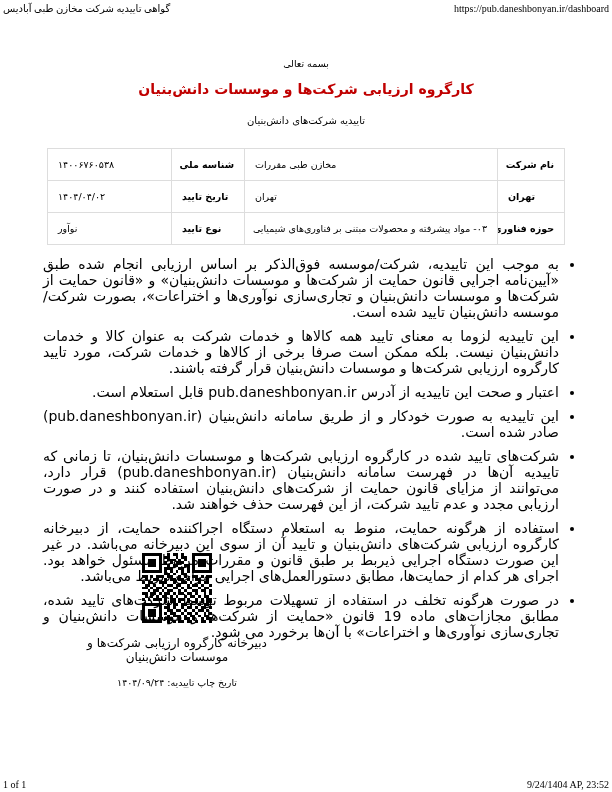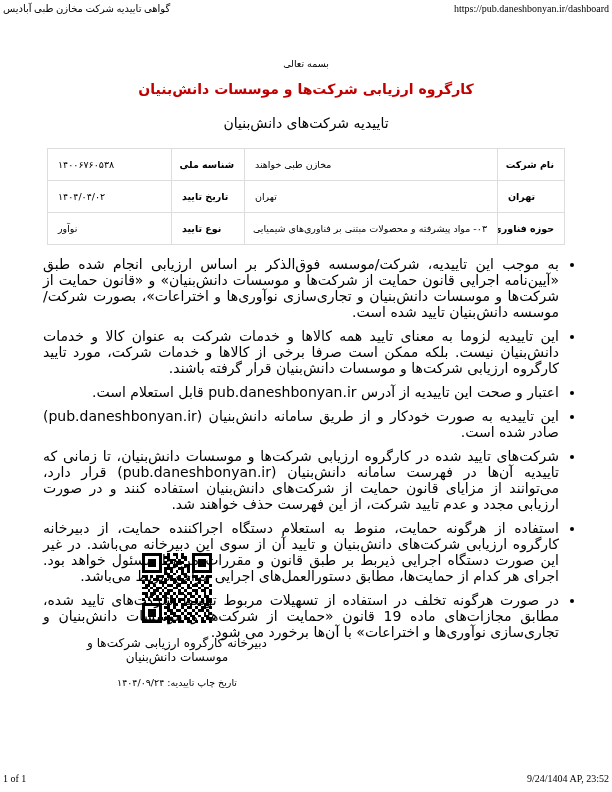--- a/index.html
+++ b/index.html
@@ -8,26 +8,26 @@
     font-family:"DejaVu Sans",sans-serif;position:relative;overflow:hidden;
   }
   .page{position:absolute;inset:0;}
   
   .print-header,.print-footer{
     position:absolute;left:3px;right:3px;display:flex;justify-content:space-between;
     font-family:"Liberation Serif","DejaVu Serif","DejaVu Sans",serif;
     font-size:10px;color:#000;
   }
   .print-header{top:3px;}
-  .print-footer{bottom:8px;}
+  .print-footer{bottom:2px;}
   .ph-title{direction:rtl;}
   
   .basmala{position:absolute;top:58px;width:100%;text-align:center;font-size:9.5px;}
   .cert-title{position:absolute;top:81px;width:100%;text-align:center;font-size:14px;font-weight:bold;}
-  .cert-subtitle{position:absolute;top:115px;width:100%;text-align:center;font-size:14px;}
+  .cert-subtitle{position:absolute;top:115px;width:100%;text-align:center;font-size:10px;}
   
   .info-table{
     position:absolute;top:148px;right:47px;width:517px;direction:rtl;
     border-collapse:collapse;table-layout:fixed;
   }
   .info-table td{
     border:1px solid #ddd;height:31px;font-size:9.5px;
     padding:0 10px;text-align:left;vertical-align:middle;white-space:nowrap;overflow:hidden;
   }
   .info-table td.lbl{font-weight:bold;}
@@ -61,21 +61,21 @@
   <table class="info-table">
     <colgroup>
         <col style="width:67px">
         <col style="width:253px">
         <col style="width:73px">
         <col style="width:124px">
       </colgroup>
     <tbody>
       <tr>
         <td class="lbl">نام شرکت</td>
-        <td>مخازن طبی خواهند</td>
+        <td>مخازن طبی مقررات</td>
         <td class="lbl">شناسه ملی</td>
         <td>۱۴۰۰۶۷۶۰۵۳۸</td>
       </tr>
       <tr>
         <td class="lbl">تهران</td>
         <td>تهران</td>
         <td class="lbl">تاریخ تایید</td>
         <td>۱۴۰۴/۰۴/۰۲</td>
       </tr>
       <tr>

